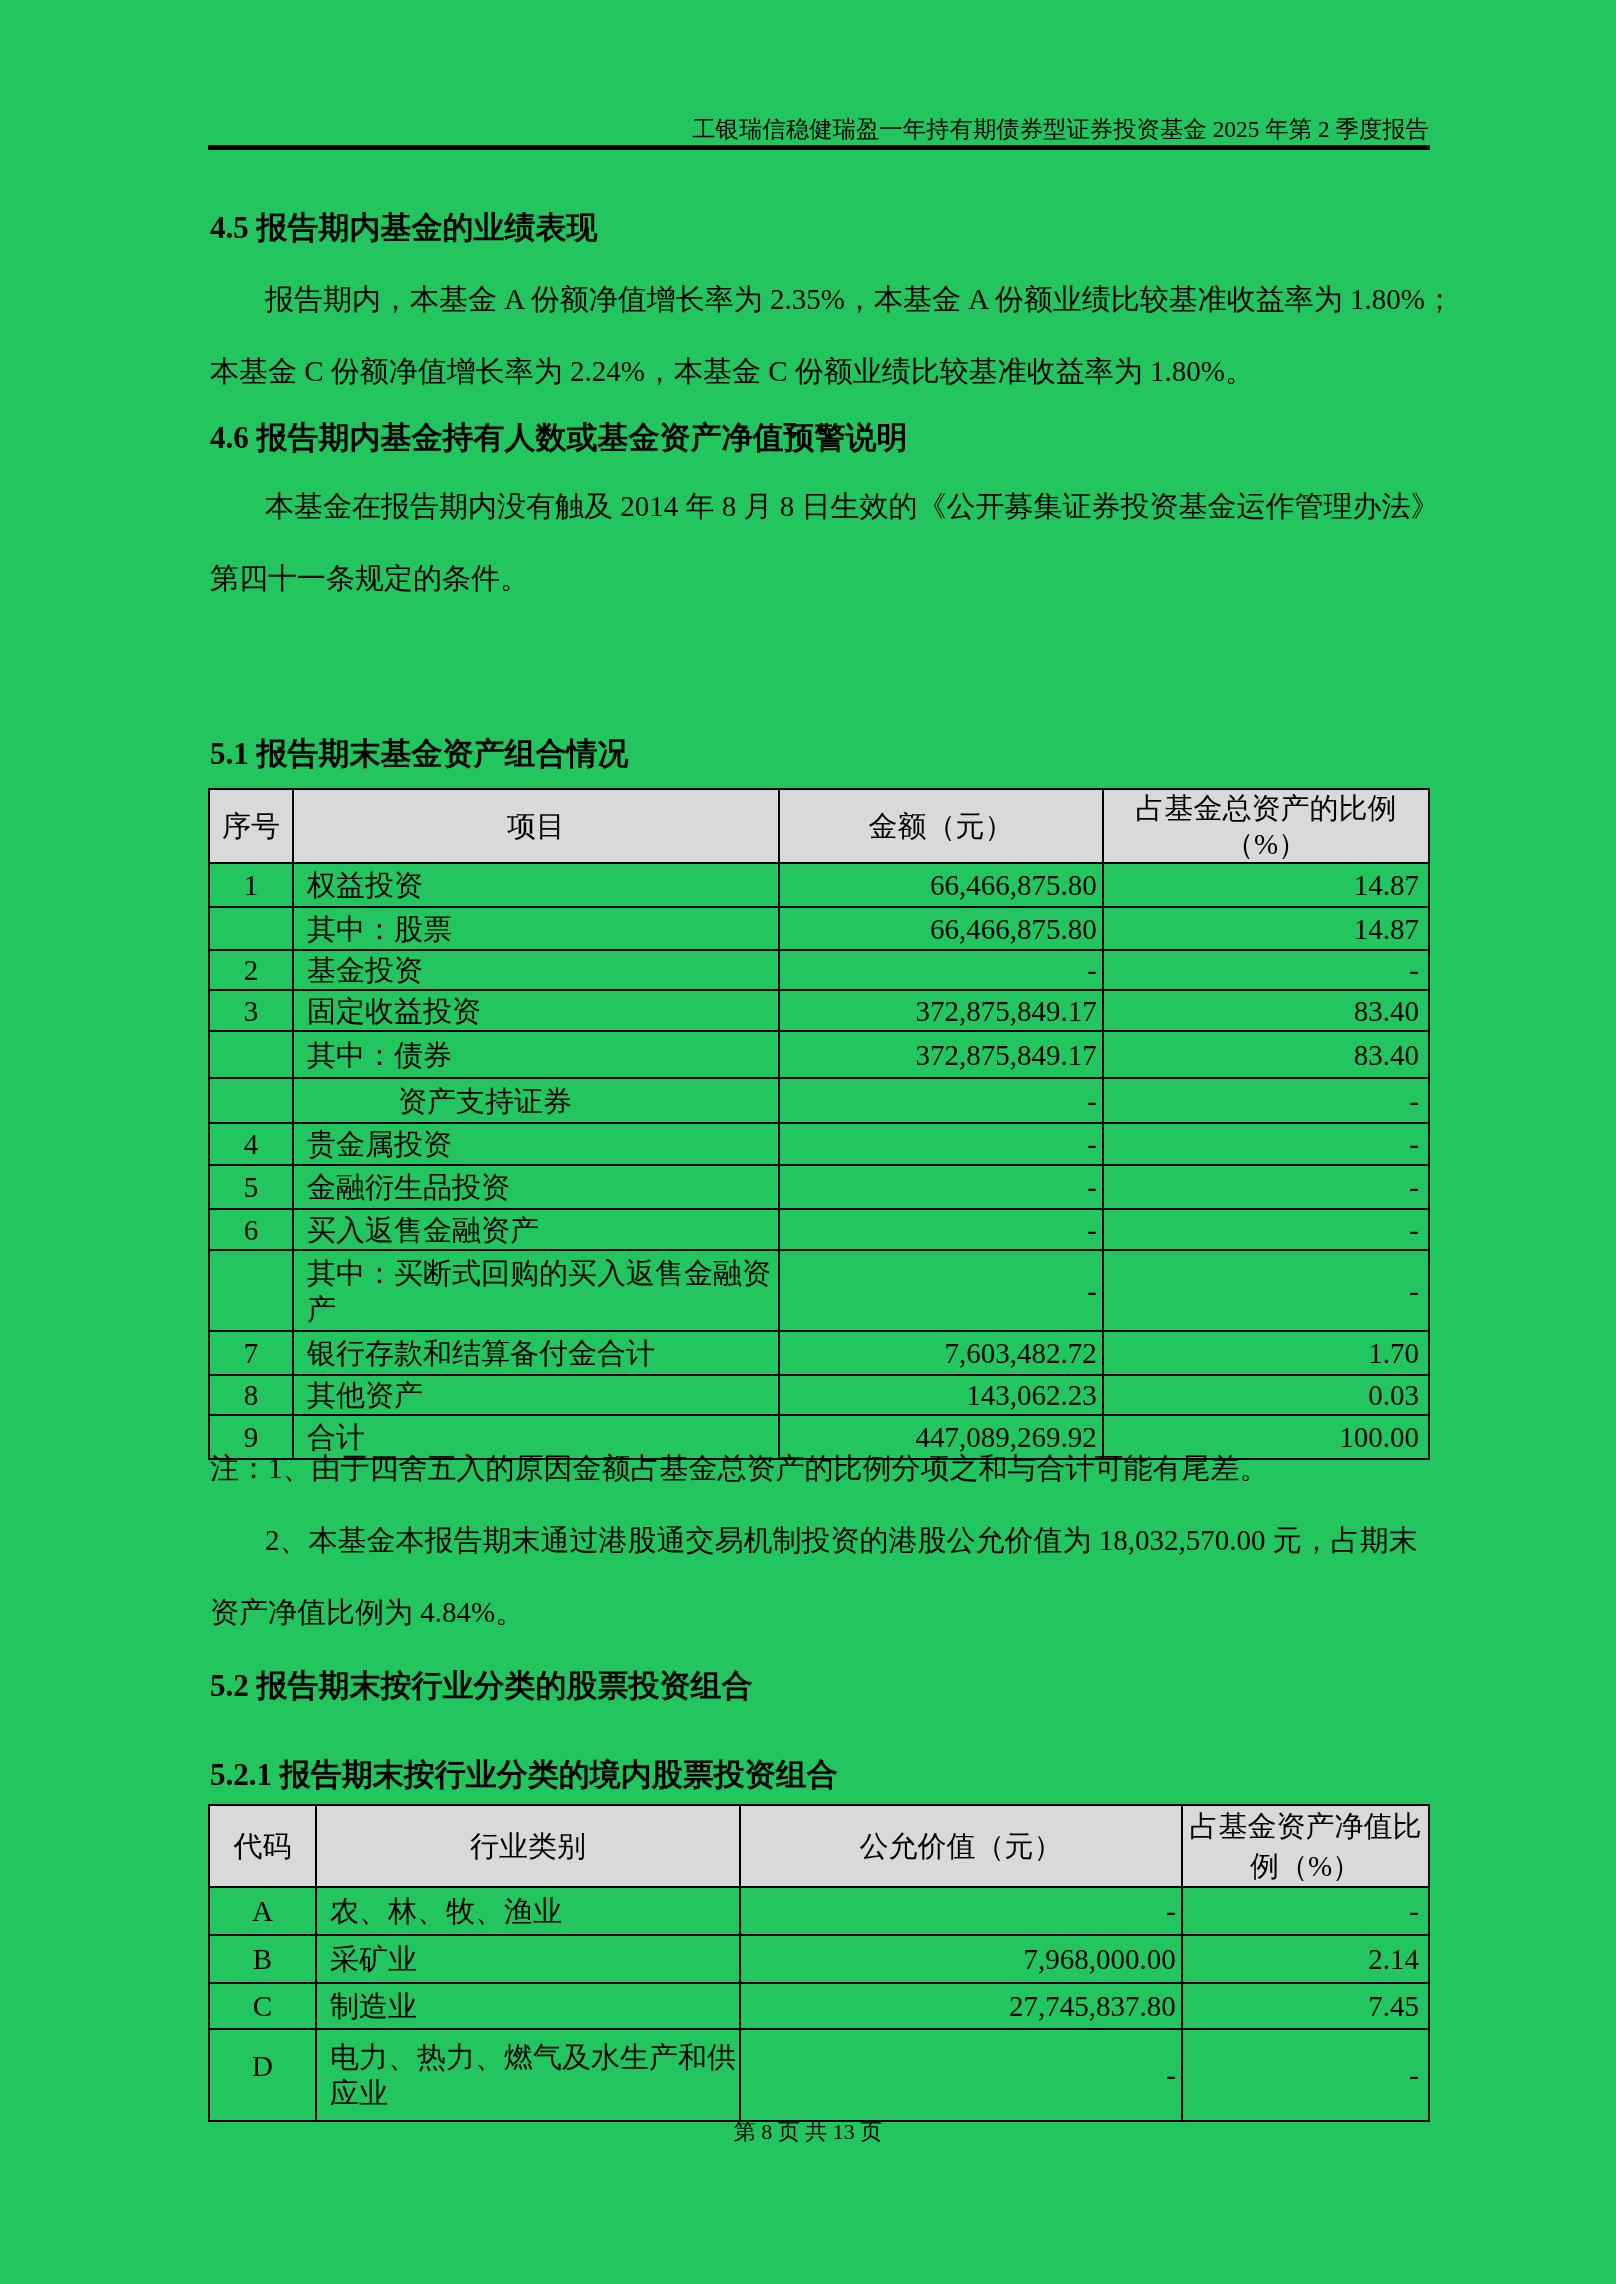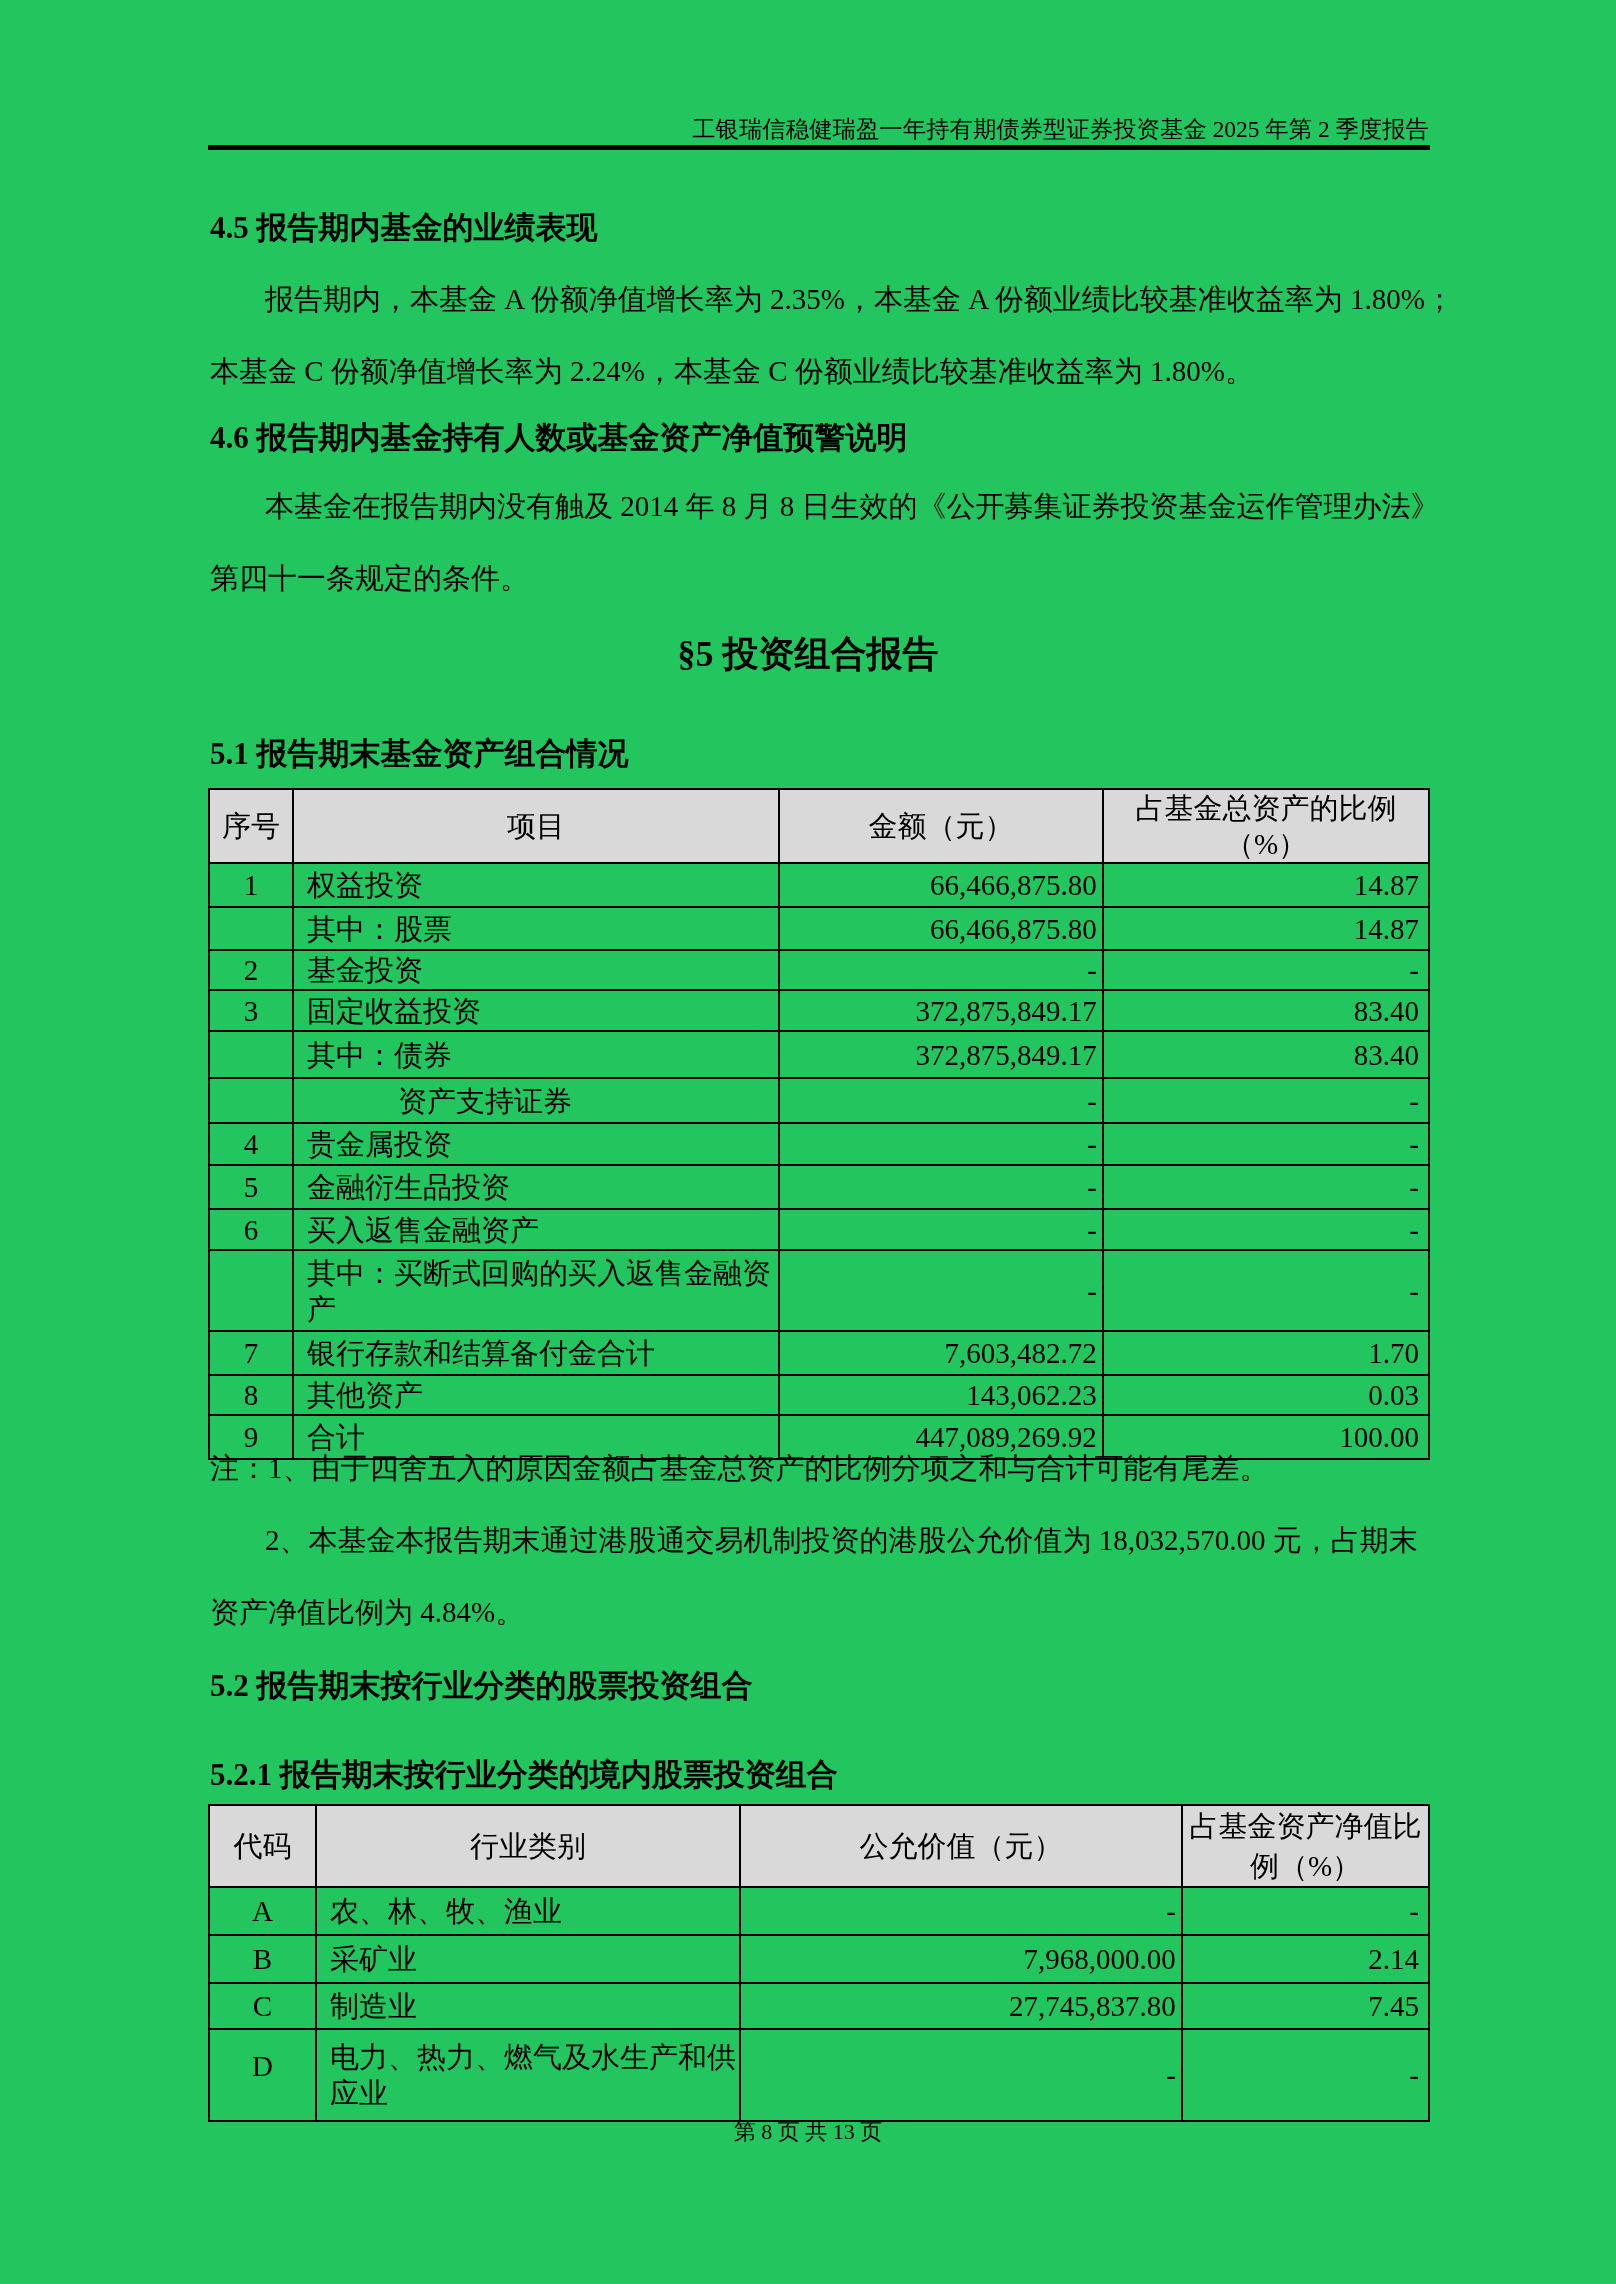--- a/index.html
+++ b/index.html
@@ -91,21 +91,20 @@
     <div class="line indent">报告期内，本基金 A 份额净值增长率为 2.35%，本基金 A 份额业绩比较基准收益率为 1.80%；</div>
     <div class="line">本基金 C 份额净值增长率为 2.24%，本基金 C 份额业绩比较基准收益率为 1.80%。</div>
   </div>
 
   <div class="sec-heading h46">4.6 报告期内基金持有人数或基金资产净值预警说明</div>
   <div class="para p46">
     <div class="line indent">本基金在报告期内没有触及 2014 年 8 月 8 日生效的《公开募集证券投资基金运作管理办法》</div>
     <div class="line">第四十一条规定的条件。</div>
   </div>
 
-  <div class="chapter-heading">§5 投资组合报告</div>
 
   <div class="sec-heading h51">5.1 报告期末基金资产组合情况</div>
 
   <table class="doc-table t1">
     <colgroup>
       <col style="width:84px">
         <col style="width:486px">
         <col style="width:324px">
         <col style="width:326px">
     </colgroup>

